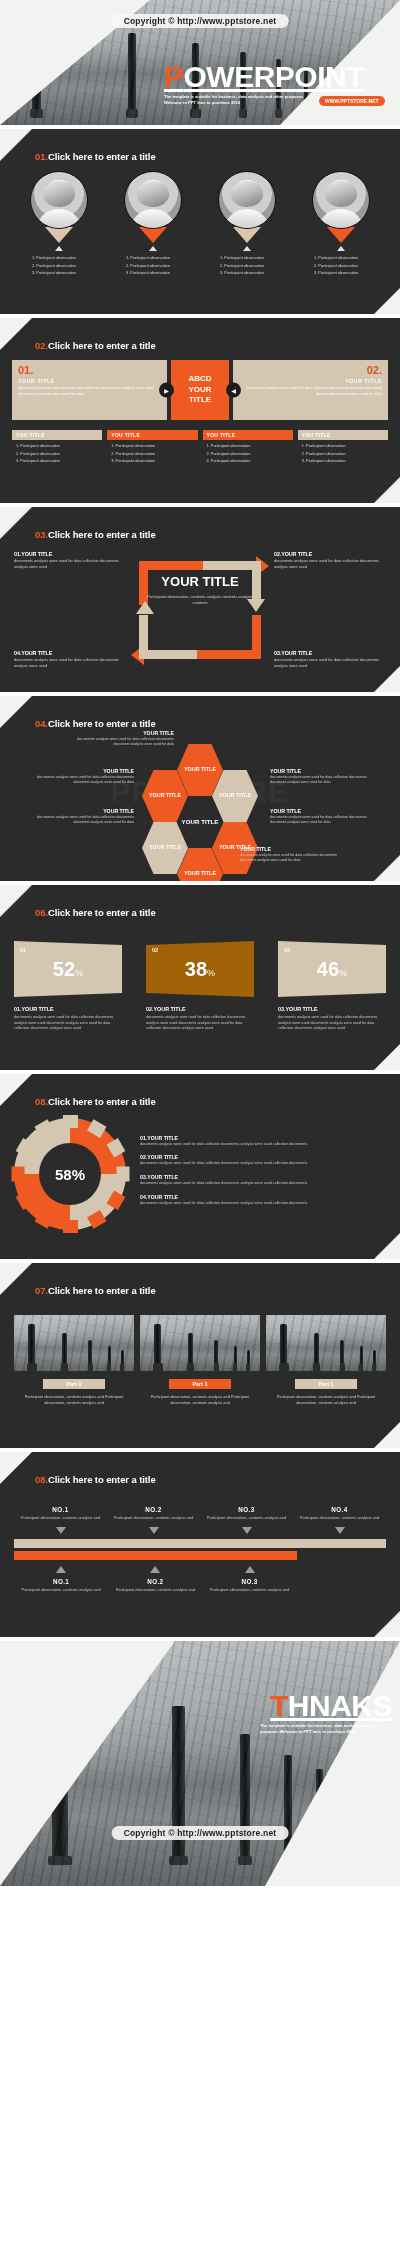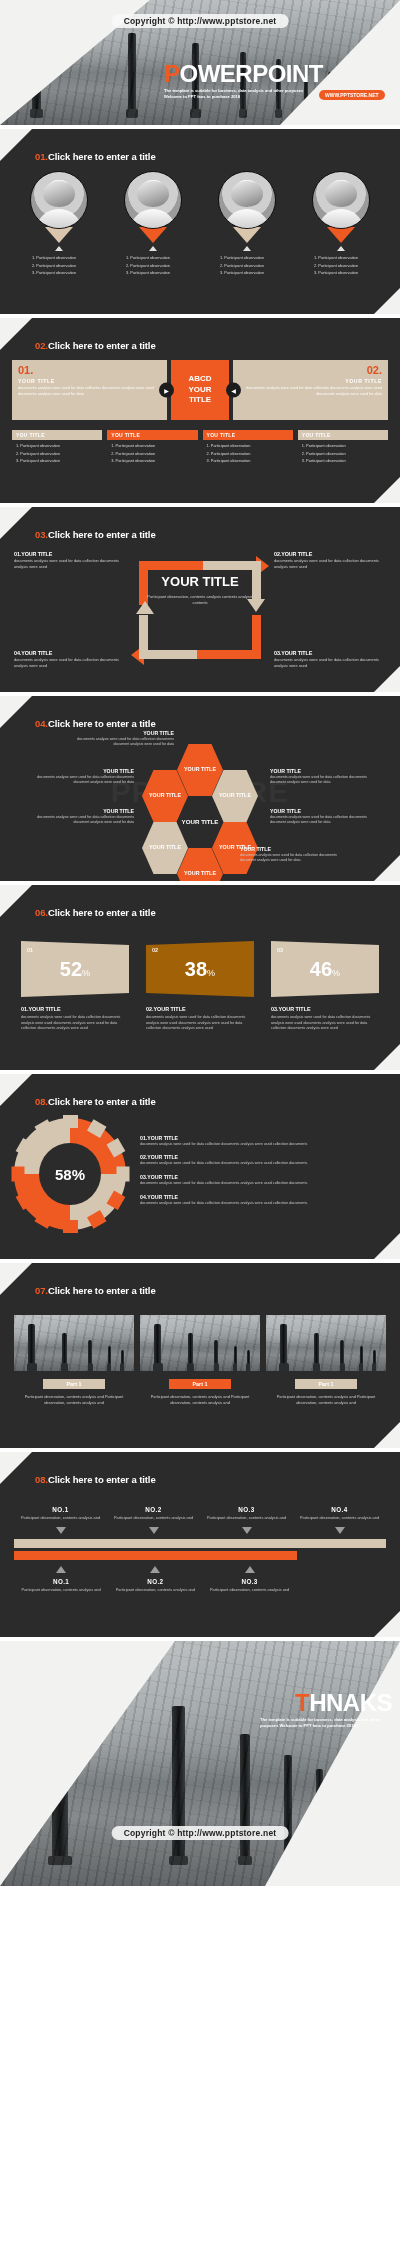--- a/index.html
+++ b/index.html
@@ -36,21 +36,21 @@
   .corner-br{
     position:absolute; right:0; bottom:0; width:0; height:0;
     border-right:120px solid #f2f2f0; border-top:125px solid transparent;
   }
   .copybar{
     position:absolute; left:50%; transform:translateX(-50%);
     background:rgba(248,248,248,.88); color:#222; border-radius:10px;
     padding:2px 12px; font-size:8.5px; font-weight:bold; letter-spacing:.2px; white-space:nowrap;
   }
   .hero-block{ position:absolute; right:6px; text-align:left; width:230px; }
-  .hero-title{ font-size:24px; font-weight:bold; color:#ffffff; letter-spacing:-.5px; line-height:1; }
+  .hero-title{ font-size:30px; font-weight:bold; color:#ffffff; letter-spacing:-.5px; line-height:1;text-decoration:underline; }
   .hero-title .accent{ color:#ef5a23; }
   .hero-sub{ font-size:4.1px; color:#ffffff; line-height:1.5; margin-top:2px; width:150px; font-weight:bold;}
   .hero-row{ display:flex; align-items:flex-end; gap:5px; }
   .urlpill{ background:#ef5a23; color:#fff; font-size:5px; font-weight:bold; padding:2px 6px; border-radius:8px; white-space:nowrap; }
 
   
   .content-slide{ height:185px; background:#2b2b2b; }
   .cut-tl{ position:absolute; left:0; top:0; width:0;height:0;
     border-left:32px solid #f2f2f0; border-bottom:32px solid transparent; z-index:4;}
   .cut-br{ position:absolute; right:0; bottom:0; width:0;height:0;
@@ -139,21 +139,21 @@
     clip-path:polygon(25% 0,75% 0,100% 50%,75% 100%,25% 100%,0 50%); }
   .hex span{ font-size:5.4px; font-weight:bold; color:#fff; text-align:center; line-height:1.4; }
   .hex.o{ background:#ef5a23; } .hex.t{ background:#d5c6b2; } .hex.d{ background:#2b2b2b; }
   .hex.d span{ font-size:6.2px; }
   .htext{ position:absolute; width:108px; }
   .htext h4{ font-size:5.2px; font-weight:bold; color:#fff; }
   .htext p{ font-size:3.6px; color:#c9c9c9; line-height:1.5; margin-top:1px; }
   .htext.r{ text-align:right; }
 
   
-  .pcts{ display:flex; justify-content:space-between; padding:0 21px; }
+  .pcts{ display:flex; justify-content:space-between; padding:0 14px; }
   .pct{ width:108px; }
   .trap{ height:56px; position:relative; background:#d5c6b2;
     clip-path:polygon(0 0,100% 7%,100% 93%,0 100%); display:flex; align-items:center; justify-content:center; }
   .trap.hl{ background:#a16207; clip-path:polygon(0 7%,100% 0,100% 100%,0 93%); }
   .trap .idx{ position:absolute; left:6px; top:6px; font-size:5.5px; color:#fff; font-weight:bold; opacity:.9;}
   .trap .val{ font-size:20px; font-weight:bold; color:#fff; line-height:1; }
   .trap .val sup{ font-size:9px; font-weight:normal; vertical-align:baseline; }
   .pct h4{ font-size:5.4px; font-weight:bold; color:#fff; margin-top:9px; }
   .pct p{ font-size:3.7px; color:#c8c8c8; line-height:1.55; margin-top:3px; }
 

